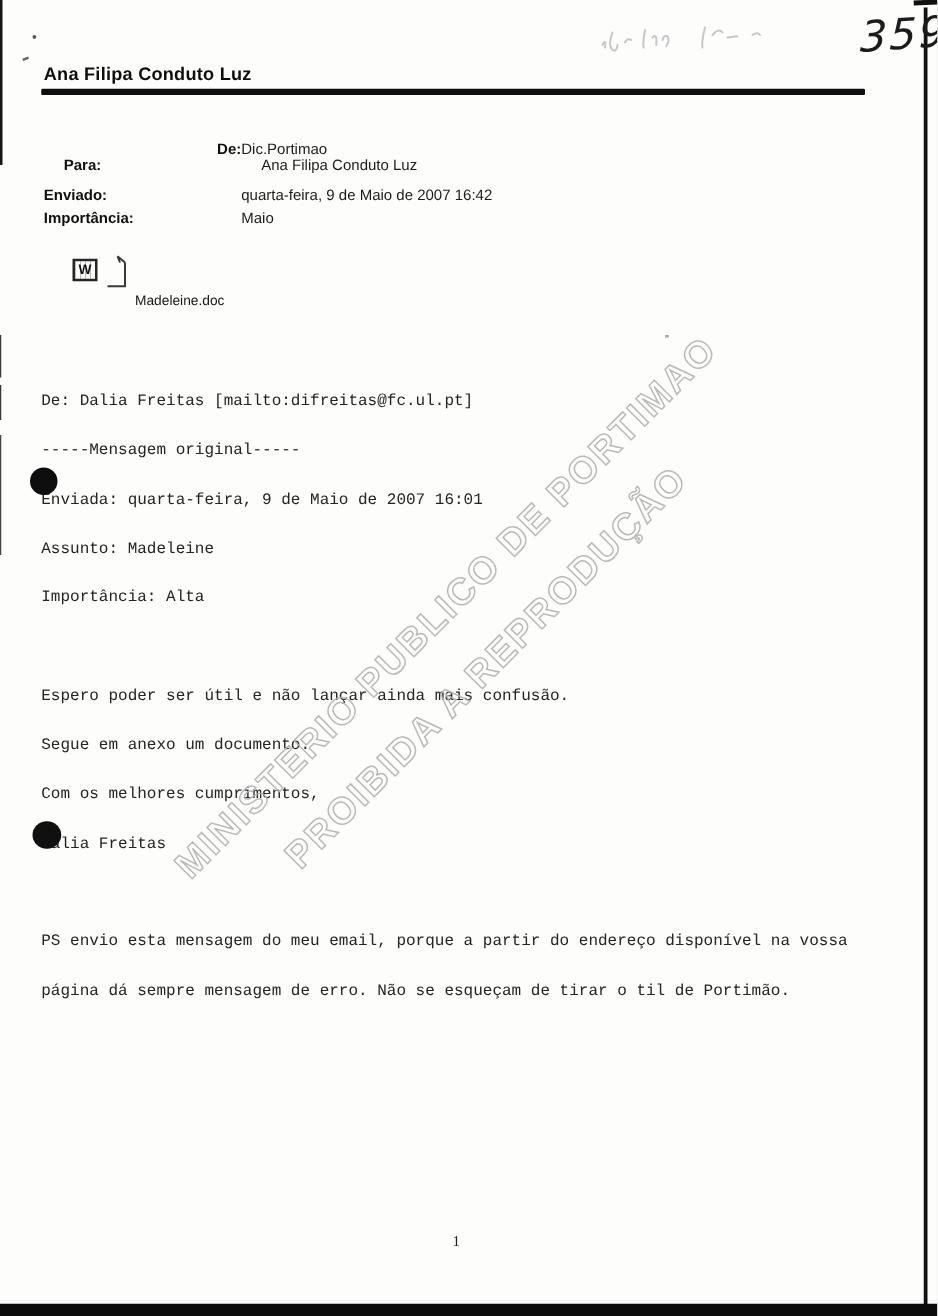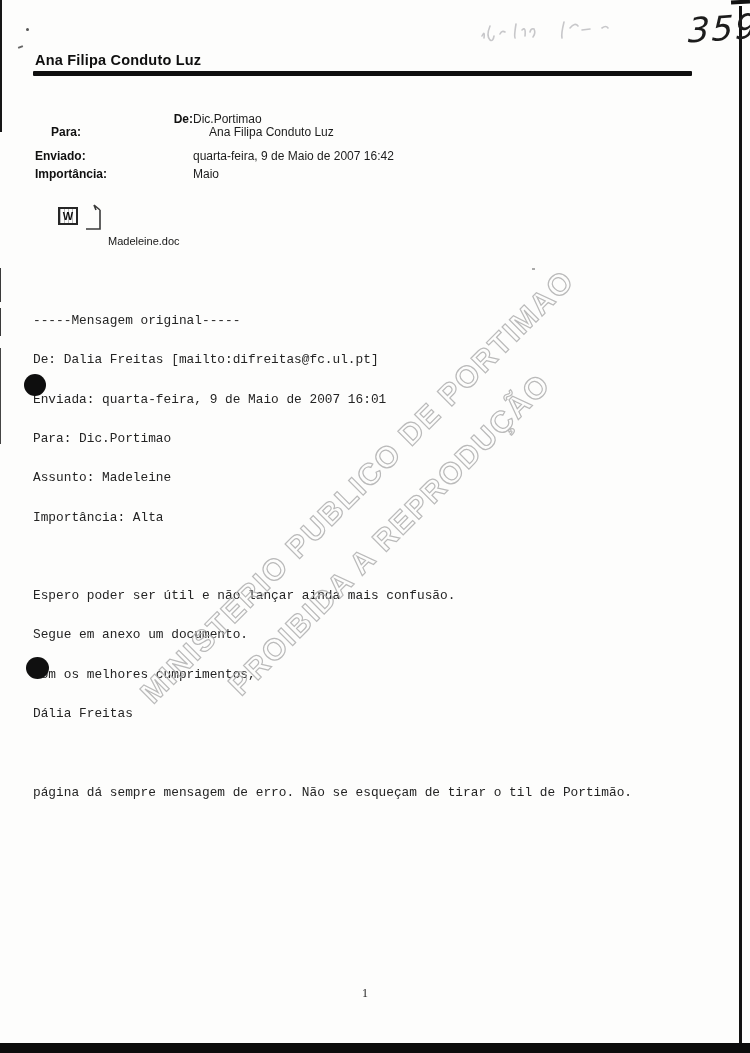--- a/index.html
+++ b/index.html
@@ -140,32 +140,32 @@
 
   <div class="attach">
     <div class="w-box">W</div>
     <svg class="page-glyph" width="22" height="30" viewBox="0 0 22 30">
       <path d="M2,26 H16 V7 M16,7 L10,2 M10,2 L12,7" fill="none" stroke="#3a3a3a" stroke-width="1.6"></path>
     </svg>
     <div class="attach-label">Madeleine.doc</div>
   </div>
 
   <div class="body-text">
+    <div class="ln">De: Dalia Freitas [mailto:difreitas@fc.ul.pt]</div>
     <div class="ln">-----Mensagem original-----</div>
-    <div class="ln">De: Dalia Freitas [mailto:difreitas@fc.ul.pt]</div>
     <div class="ln">Enviada: quarta-feira, 9 de Maio de 2007 16:01</div>
-    <div class="ln">Para: Dic.Portimao</div>
     <div class="ln">Assunto: Madeleine</div>
     <div class="ln">Importância: Alta</div>
     <div class="ln"></div>
     <div class="ln">Espero poder ser útil e não lançar ainda mais confusão.</div>
     <div class="ln">Segue em anexo um documento.</div>
     <div class="ln">Com os melhores cumprimentos,</div>
     <div class="ln">Dália Freitas</div>
     <div class="ln"></div>
+    <div class="ln">PS envio esta mensagem do meu email, porque a partir do endereço disponível na vossa</div>
     <div class="ln">página dá sempre mensagem de erro. Não se esqueçam de tirar o til de Portimão.</div>
   </div>
 
   <div class="dot1"></div>
   <div class="dot2"></div>
 
   <div class="wm wm1">MINISTERIO PUBLICO DE PORTIMAO</div>
   <div class="wm wm2">PROIBIDA A REPRODUÇÃO</div>
 
   <div class="page-num">1</div>

